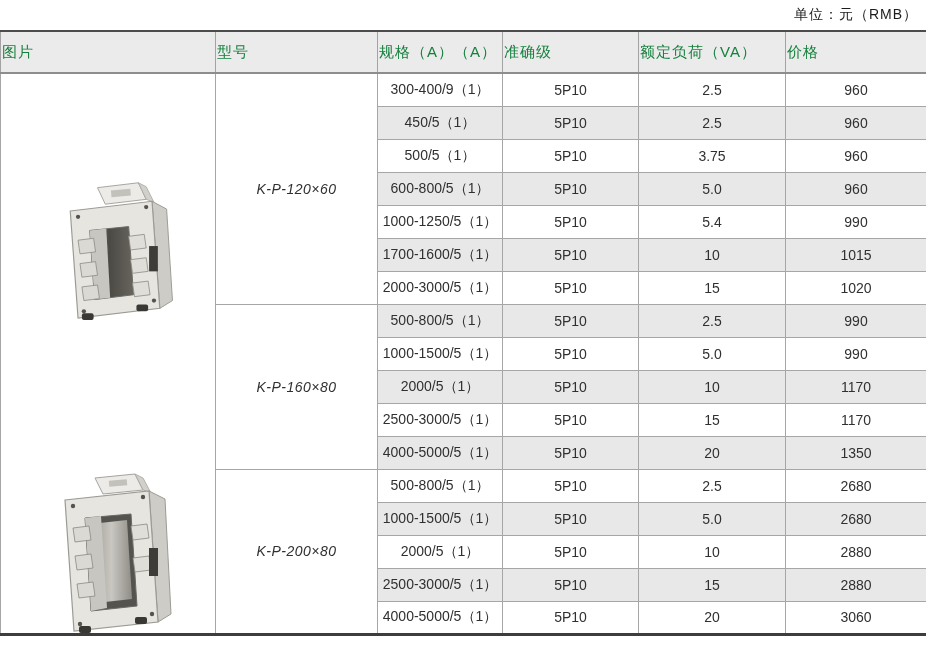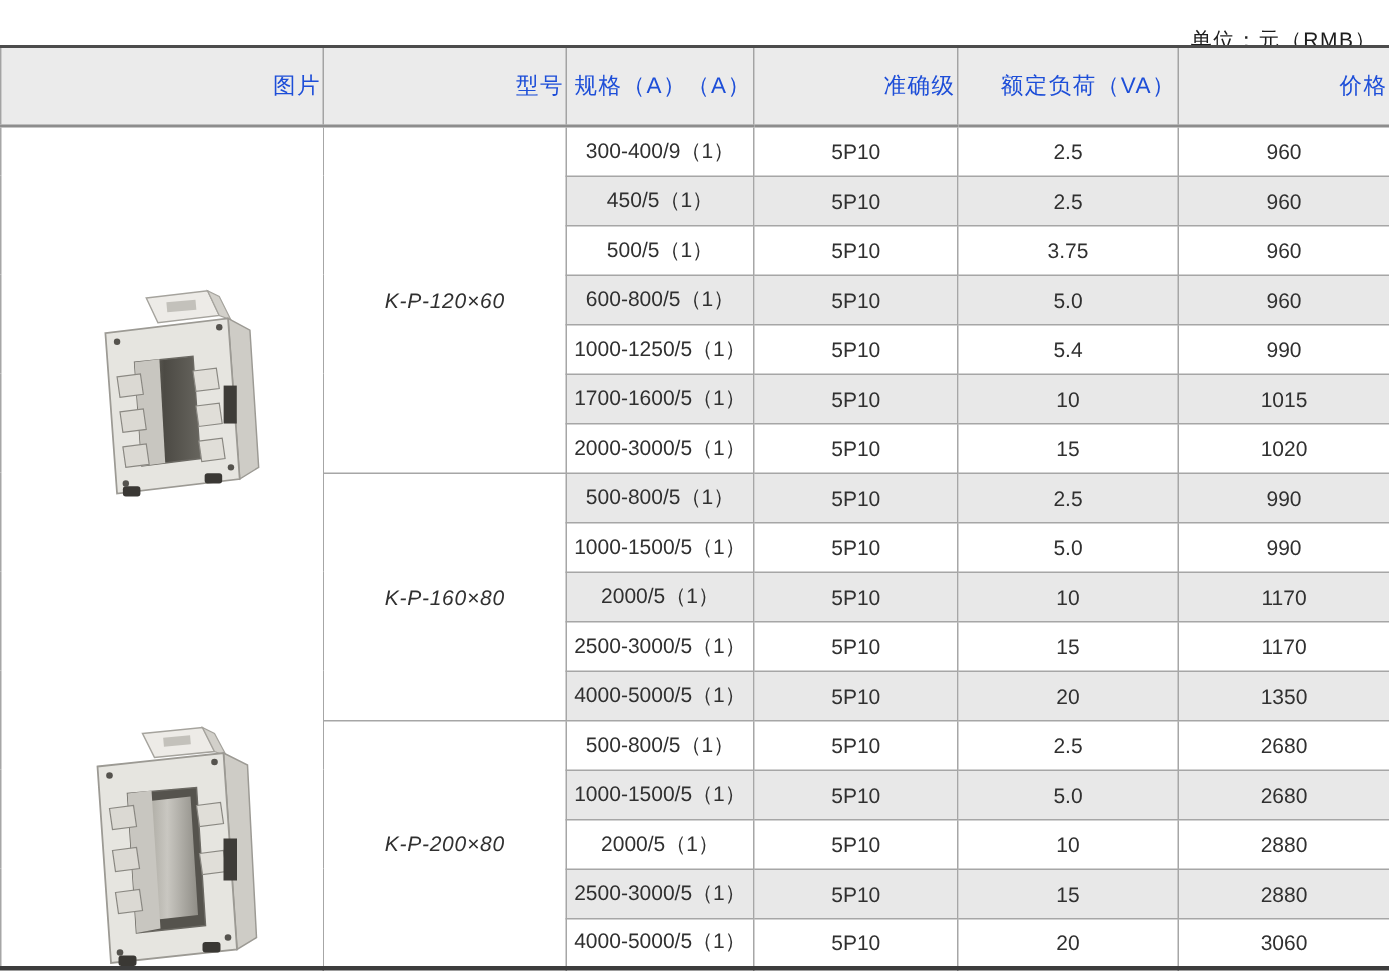--- a/index.html
+++ b/index.html
@@ -7,46 +7,46 @@
   .page {
     position: relative;
     width: 926px;
     height: 649px;
     background: #ffffff;
     font-family: "Liberation Sans", "DejaVu Sans", sans-serif;
     overflow: hidden;
   }
   .unit-note {
     position: absolute;
-    top: 18px;
+    top: 6px;
     right: 8px;
     font-size: 14px;
     color: #1c1c1c;
     letter-spacing: 1px;
   }
   table.price-table {
     position: absolute;
     top: 30px;
     left: 0;
     width: 926px;
     border-collapse: collapse;
     table-layout: fixed;
     border-top: 2px solid #4c4c4c;
     border-bottom: 3px solid #3d3d3d;
   }
   table.price-table th {
-    height: 53px;
+    height: 42px;
     background: #ebebeb;
     border: 1px solid #a3a3a3;
     border-top: none;
     border-bottom: 2px solid #8d8d8d;
     font-size: 15px;
     font-weight: normal;
-    color: #1d4ed8;
-    text-align: right;
+    color: #15803d;
+    text-align: left;
     letter-spacing: 1px;
   }
   table.price-table td {
     height: 33px;
     border: 1px solid #a6a6a6;
     text-align: center;
     vertical-align: middle;
     font-size: 14px;
     color: #303030;
     background: #ffffff;

